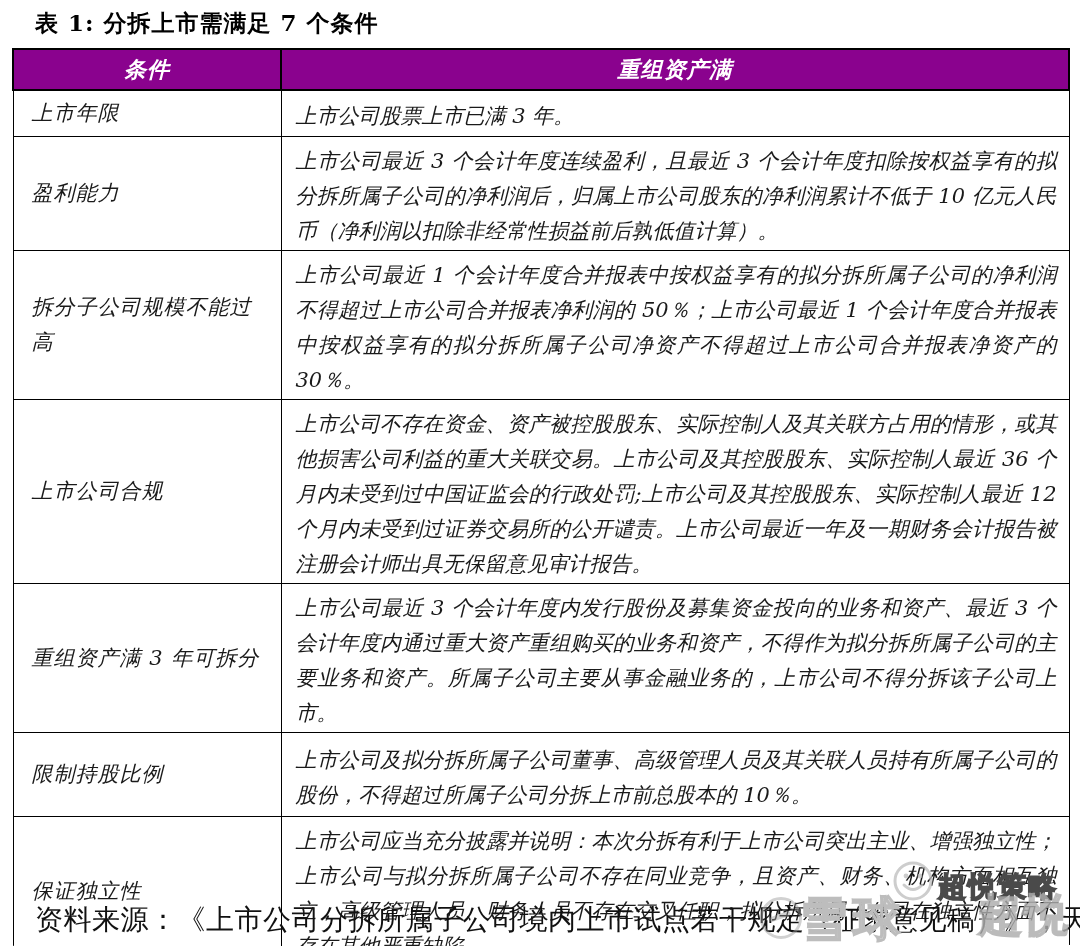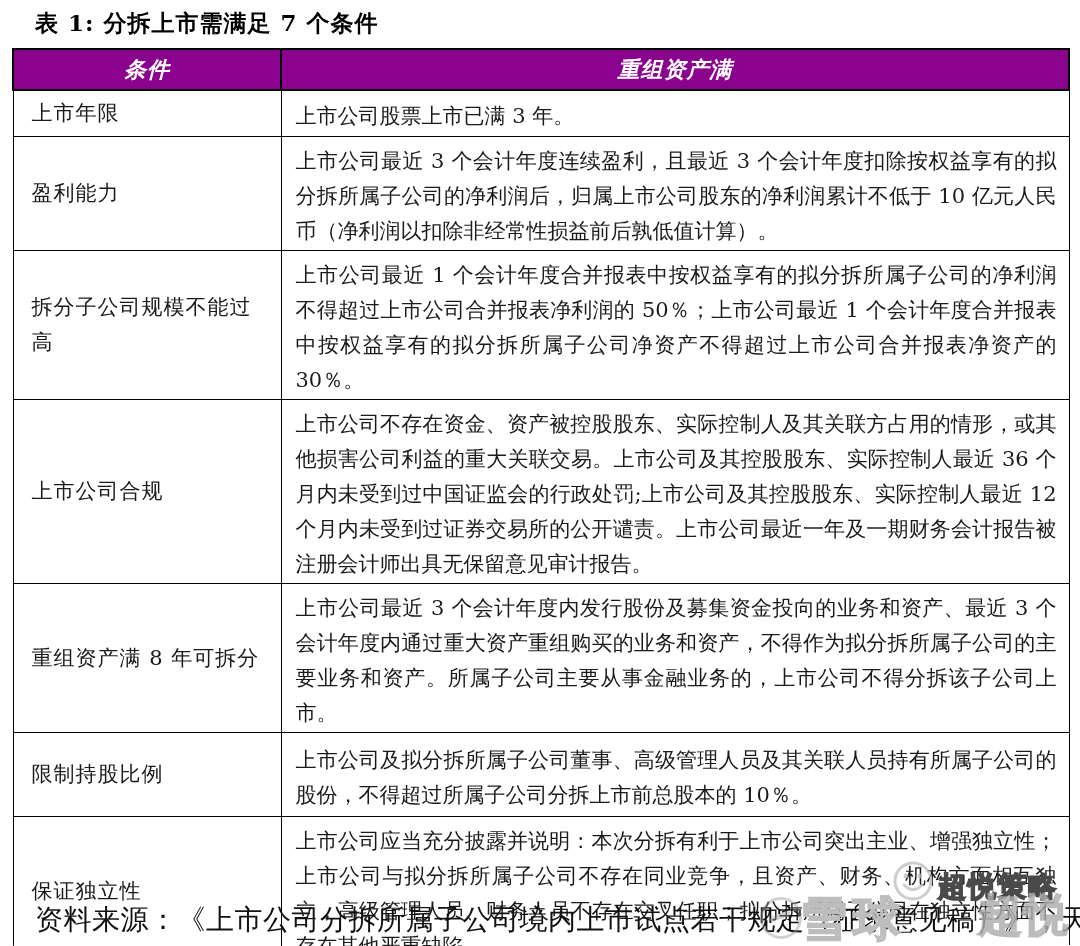--- a/index.html
+++ b/index.html
@@ -47,20 +47,21 @@
     border:2px solid var(--border);
     letter-spacing:1px;
     font-style:italic;
   }
   table.cond-table td{
     border:1.5px solid var(--border);
     font-size:21px;
     line-height:35px;
     vertical-align:middle;
     background:#fff;
+    font-style:italic;
   }
   td.cond-cell{
     padding:2px 10px 2px 18px;
     letter-spacing:1px;
   }
   td.detail-cell{
     padding:7px 12px 1px 14px;
     text-align:justify;
   }
   tr.body-row:nth-child(1) td{height:37px;}
@@ -154,21 +155,21 @@
         </tr>
         <tr class="body-row">
           <td class="cond-cell">拆分子公司规模不能过高</td>
           <td class="detail-cell">上市公司最近 1 个会计年度合并报表中按权益享有的拟分拆所属子公司的净利润不得超过上市公司合并报表净利润的 50％；上市公司最近 1 个会计年度合并报表中按权益享有的拟分拆所属子公司净资产不得超过上市公司合并报表净资产的 30％。</td>
         </tr>
         <tr class="body-row">
           <td class="cond-cell">上市公司合规</td>
           <td class="detail-cell">上市公司不存在资金、资产被控股股东、实际控制人及其关联方占用的情形，或其他损害公司利益的重大关联交易。上市公司及其控股股东、实际控制人最近 36 个月内未受到过中国证监会的行政处罚;上市公司及其控股股东、实际控制人最近 12 个月内未受到过证券交易所的公开谴责。上市公司最近一年及一期财务会计报告被注册会计师出具无保留意见审计报告。</td>
         </tr>
         <tr class="body-row">
-          <td class="cond-cell">重组资产满 8 年可拆分</td>
+          <td class="cond-cell">重组资产满 3 年可拆分</td>
           <td class="detail-cell">上市公司最近 3 个会计年度内发行股份及募集资金投向的业务和资产、最近 3 个会计年度内通过重大资产重组购买的业务和资产，不得作为拟分拆所属子公司的主要业务和资产。所属子公司主要从事金融业务的，上市公司不得分拆该子公司上市。</td>
         </tr>
         <tr class="body-row">
           <td class="cond-cell">限制持股比例</td>
           <td class="detail-cell">上市公司及拟分拆所属子公司董事、高级管理人员及其关联人员持有所属子公司的股份，不得超过所属子公司分拆上市前总股本的 10％。</td>
         </tr>
         <tr class="body-row">
           <td class="cond-cell">保证独立性</td>
           <td class="detail-cell">上市公司应当充分披露并说明：本次分拆有利于上市公司突出主业、增强独立性；上市公司与拟分拆所属子公司不存在同业竞争，且资产、财务、机构方面相互独立，高级管理人员、财务人员不存在交叉任职；拟分拆所属子公司在独立性方面不存在其他严重缺陷。</td>
         </tr>

